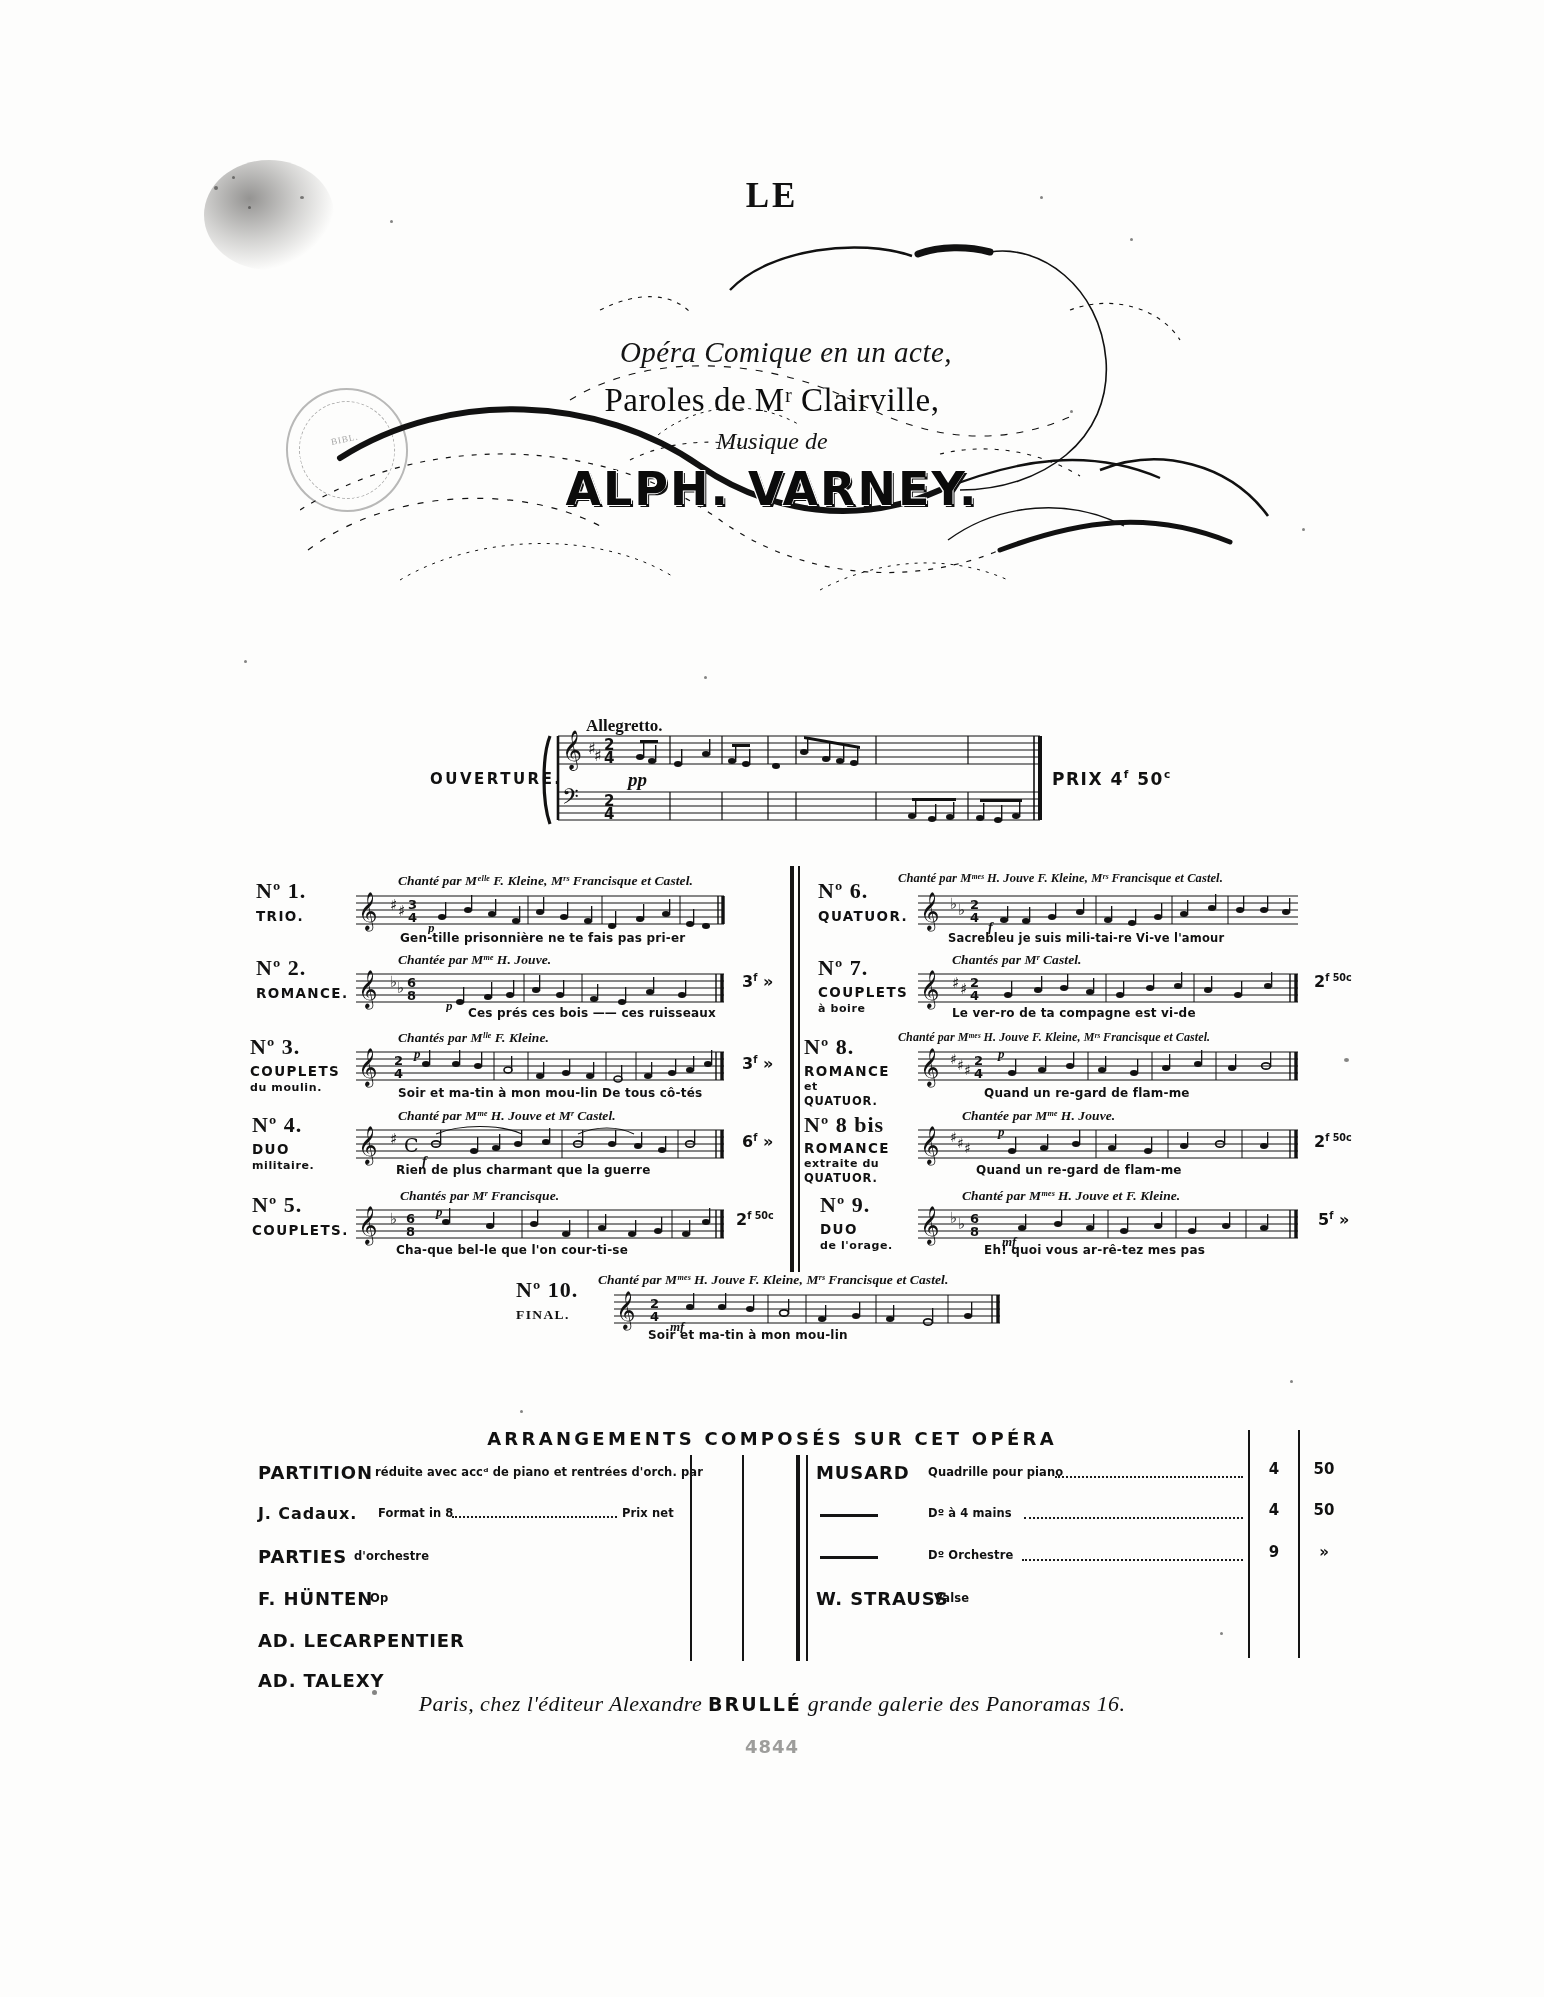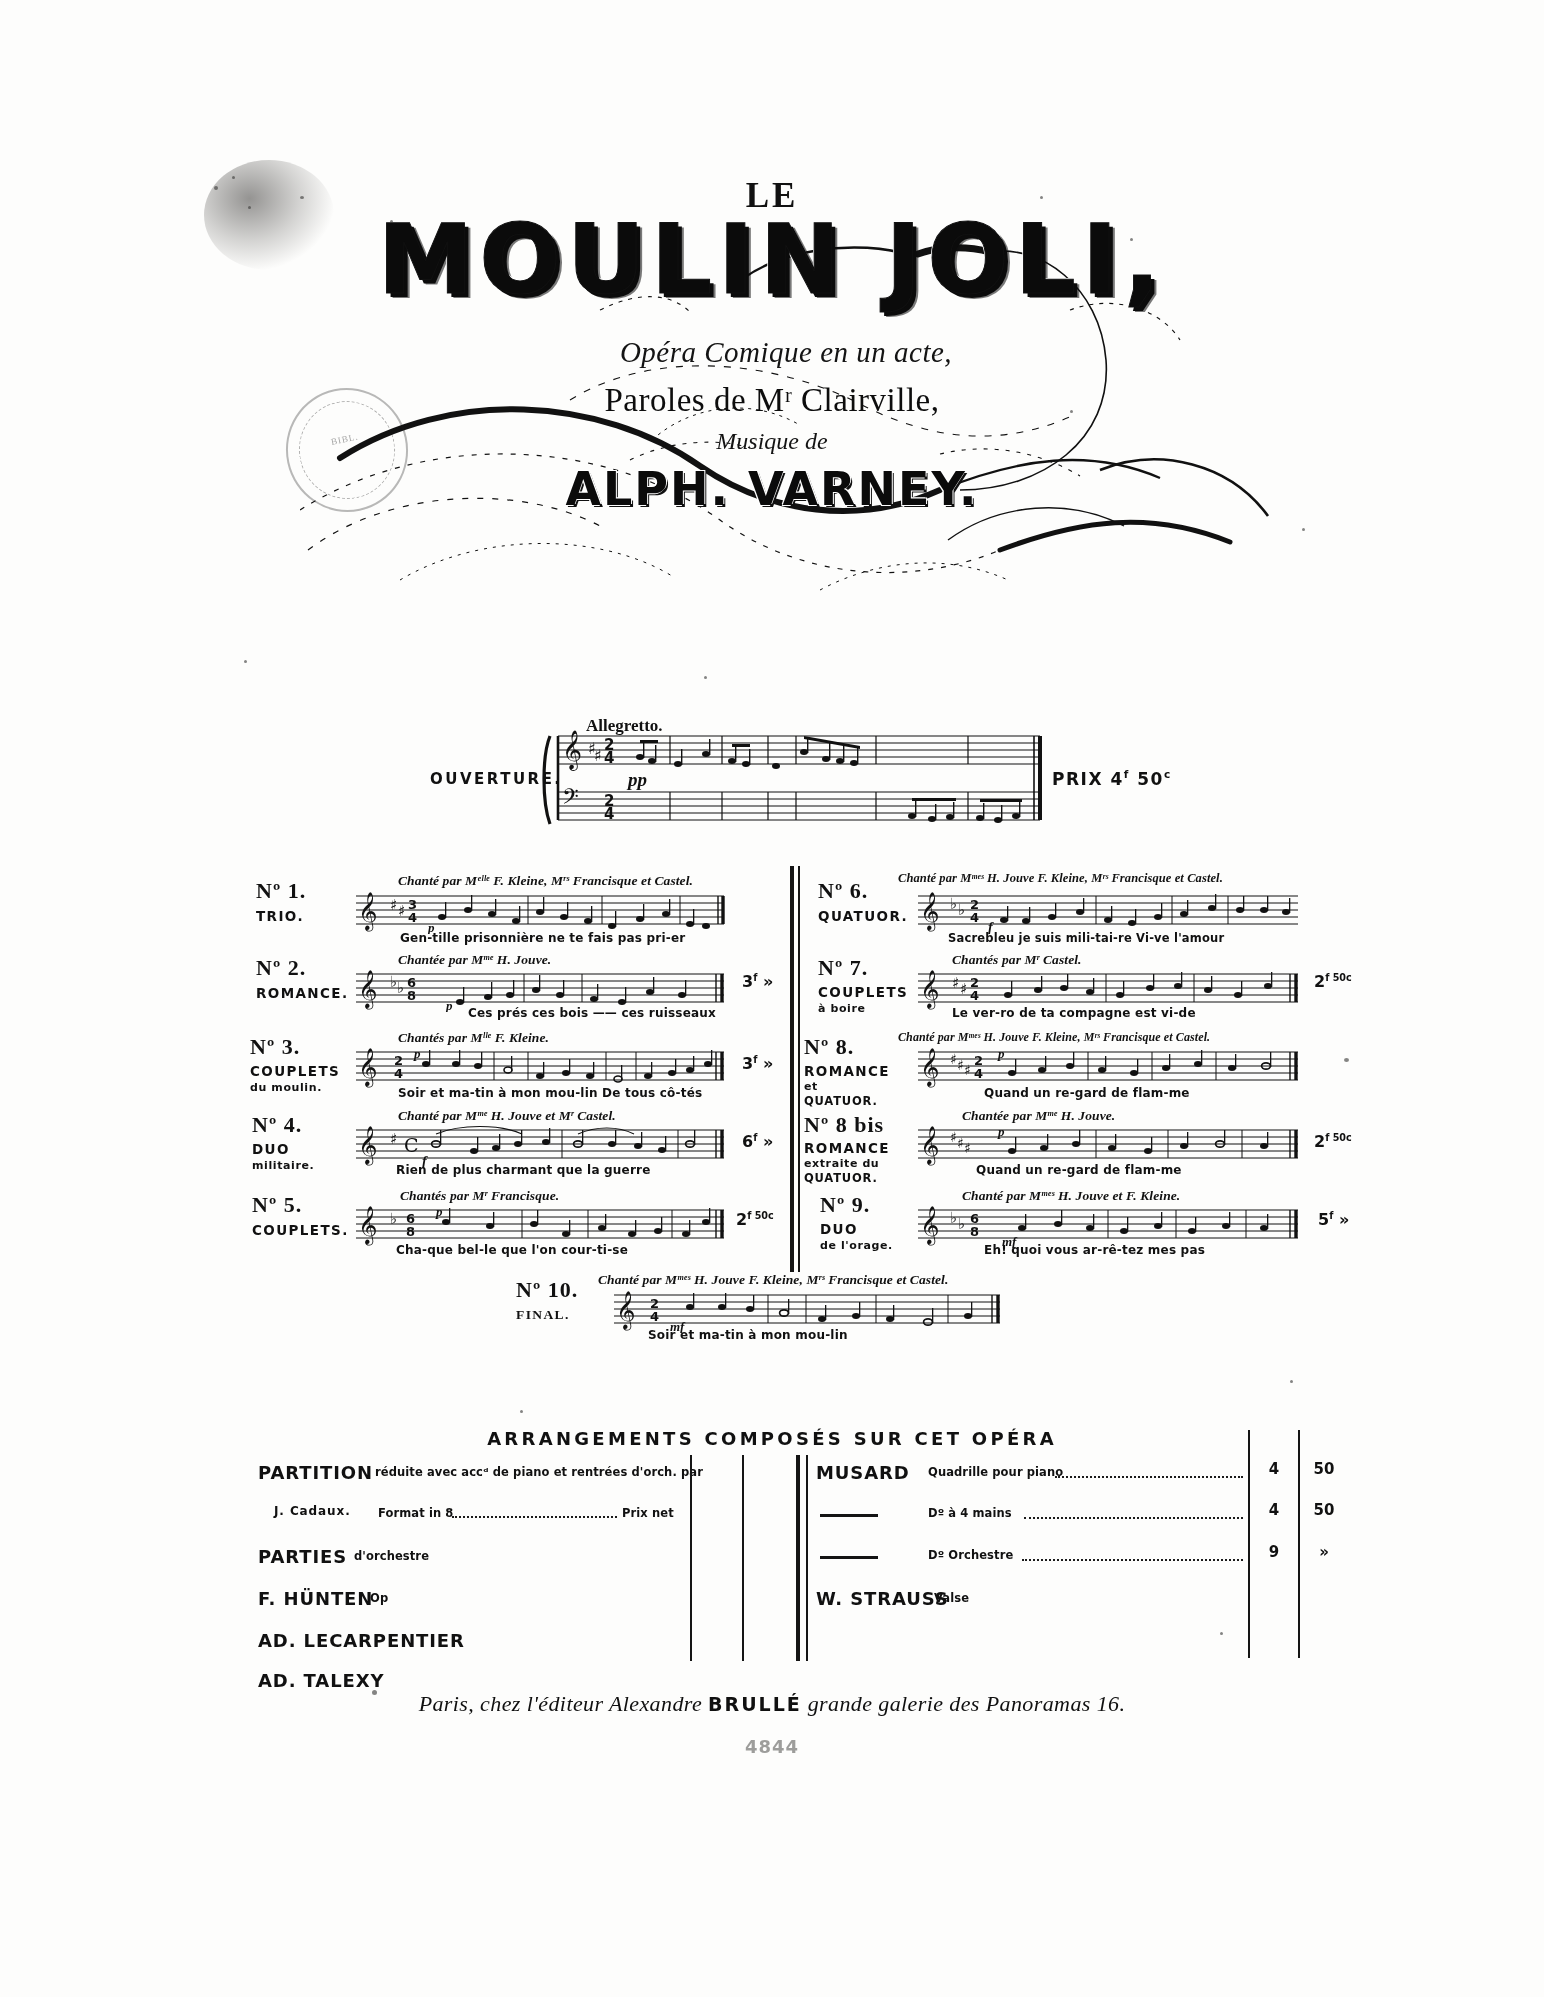--- a/index.html
+++ b/index.html
@@ -319,21 +319,20 @@
     <path d="M648 110 C700 72, 770 68, 824 96" stroke="#111" stroke-width="1.4" fill="none"></path>
     <path d="M100 150 C180 102, 300 102, 372 146" stroke="#111" stroke-width="1" fill="none" stroke-dasharray="3 6"></path>
     <path d="M520 160 C580 128, 650 124, 708 150" stroke="#111" stroke-width="1" fill="none" stroke-dasharray="3 6"></path>
   </svg>
 
   <div id="stamp" class="abs">
     <div id="stamp-text">BIBL.</div>
   </div>
 
   <div id="title-le" class="abs ctr">LE</div>
-  <div id="title-main" class="abs ctr">MOULIN JOLI,</div>
   <div id="subtitle-genre" class="abs ctr">Opéra Comique en un acte,</div>
   <div id="subtitle-words" class="abs ctr">Paroles de Mʳ Clairville,</div>
   <div id="subtitle-music" class="abs ctr">Musique de</div>
   <div id="composer" class="abs ctr">ALPH. VARNEY.</div>
 
 
   <div id="allegretto" class="abs">Allegretto.</div>
   <div id="ouverture-label" class="abs">OUVERTURE.</div>
 
   <svg class="abs staff-svg" style="left:540px; top:730px;" width="510" height="100" viewBox="0 0 510 100">
@@ -1011,21 +1010,21 @@
     <line x1="390" y1="6" x2="390" y2="34" stroke="#111" stroke-width="3.4"></line>
     <text x="62" y="42" font-family="Liberation Serif, serif" font-style="italic" font-weight="700" font-size="13" fill="#111">mf</text>
   </svg>
   <div class="cat-lyric abs" style="left:648px; top:1328px;">Soir et ma-tin    à  mon mou-lin</div>
 
   <div id="arr-heading" class="abs ctr">ARRANGEMENTS COMPOSÉS SUR CET OPÉRA</div>
 
   <div class="arr-name" style="left:258px; top:1462px;">PARTITION</div>
   <div class="arr-desc" style="left:375px; top:1465px;">réduite avec accᵈ de piano et rentrées d'orch. par</div>
 
-  <div class="arr-name" style="left:258px; top:1504px; font-size:12px;margin-left:16px;">J. Cadaux.</div>
+  <div class="arr-name" style="left:258px; top:1504px; font-size:16px;">J. Cadaux.</div>
   <div class="arr-desc" style="left:378px; top:1506px;">Format in 8</div>
   <div class="arr-dots" style="left:452px; top:1516px; width:165px;"></div>
   <div class="arr-desc" style="left:622px; top:1506px;">Prix net</div>
 
   <div class="arr-name" style="left:258px; top:1546px;">PARTIES</div>
   <div class="arr-desc" style="left:354px; top:1549px;">d'orchestre</div>
 
   <div class="arr-name" style="left:258px; top:1588px;">F. HÜNTEN</div>
   <div class="arr-desc" style="left:370px; top:1591px;">Op</div>
 

